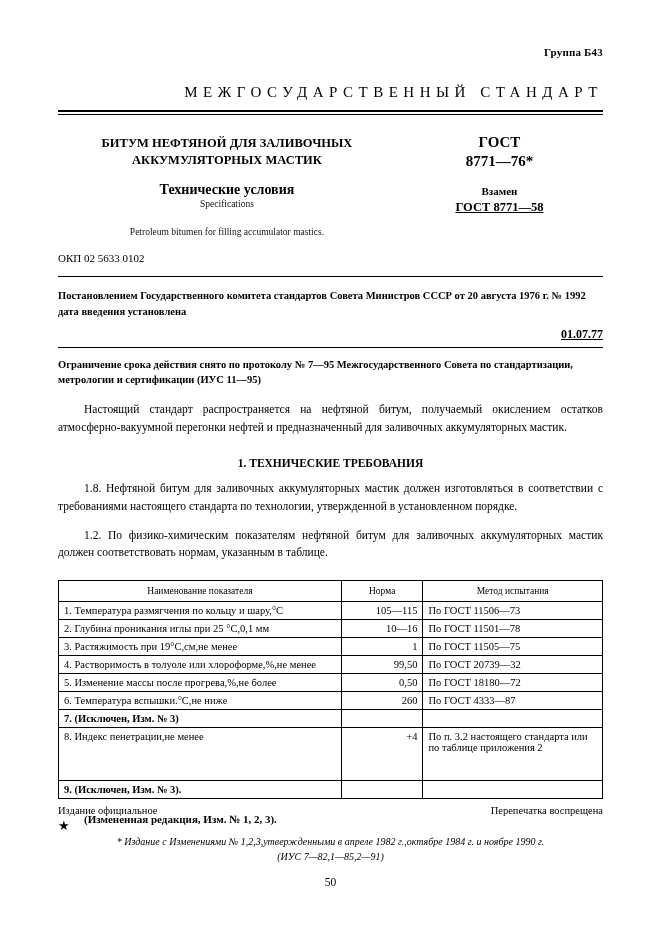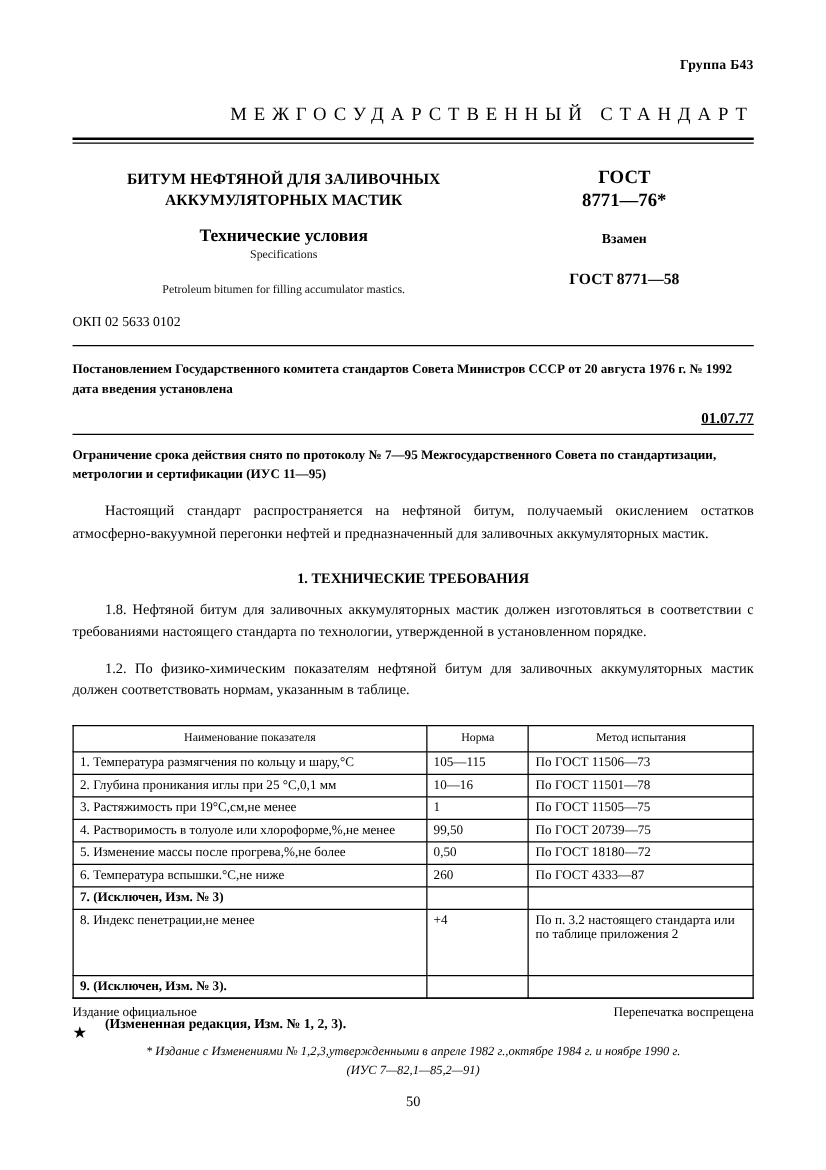--- a/index.html
+++ b/index.html
@@ -84,21 +84,22 @@
     line-height: 1.25;
   }
   .vzamen {
     font-size: 11px;
     font-weight: bold;
     margin-top: 14px;
   }
   .vzamen-code {
     font-size: 12.5px;
     font-weight: bold;
-    margin-top: 19px;
+    margin-top: 3px;
+    text-decoration: underline;
   }
   .okp {
     font-size: 11px;
     margin-top: 14px;
   }
   .sep-wide {
     border: none;
     border-top: 1.5px solid #000;
     margin: 12px 0 0 0;
   }
@@ -157,21 +158,21 @@
     padding: 3px 5px;
     vertical-align: top;
   }
   table.specs thead th {
     text-align: center;
     font-weight: normal;
     font-size: 9.5px;
     padding: 5px 4px;
   }
   td.c-name { width: 52%; }
-  td.c-norm { width: 15%; text-align: left; }
+  td.c-norm { width: 15%; text-align: right; }
   td.c-meth { width: 33%; padding-left: 10px; }
   .row-tall td { height: 46px; }
   .note-bold {
     font-size: 11px;
     font-weight: bold;
     margin-top: 14px;
     text-indent: 26px;
   }
   .footer-wrap {
     position: absolute;
@@ -274,21 +275,21 @@
         <td class="c-meth">По ГОСТ 11501—78</td>
       </tr>
       <tr>
         <td class="c-name">3. Растяжимость при 19°С,см,не менее</td>
         <td class="c-norm">1</td>
         <td class="c-meth">По ГОСТ 11505—75</td>
       </tr>
       <tr>
         <td class="c-name">4. Растворимость в толуоле или хлороформе,%,не менее</td>
         <td class="c-norm">99,50</td>
-        <td class="c-meth">По ГОСТ 20739—75</td>
+        <td class="c-meth">По ГОСТ 20739—32</td>
       </tr>
       <tr>
         <td class="c-name">5. Изменение массы после прогрева,%,не более</td>
         <td class="c-norm">0,50</td>
         <td class="c-meth">По ГОСТ 18180—72</td>
       </tr>
       <tr>
         <td class="c-name">6. Температура вспышки.°С,не ниже</td>
         <td class="c-norm">260</td>
         <td class="c-meth">По ГОСТ 4333—87</td>

